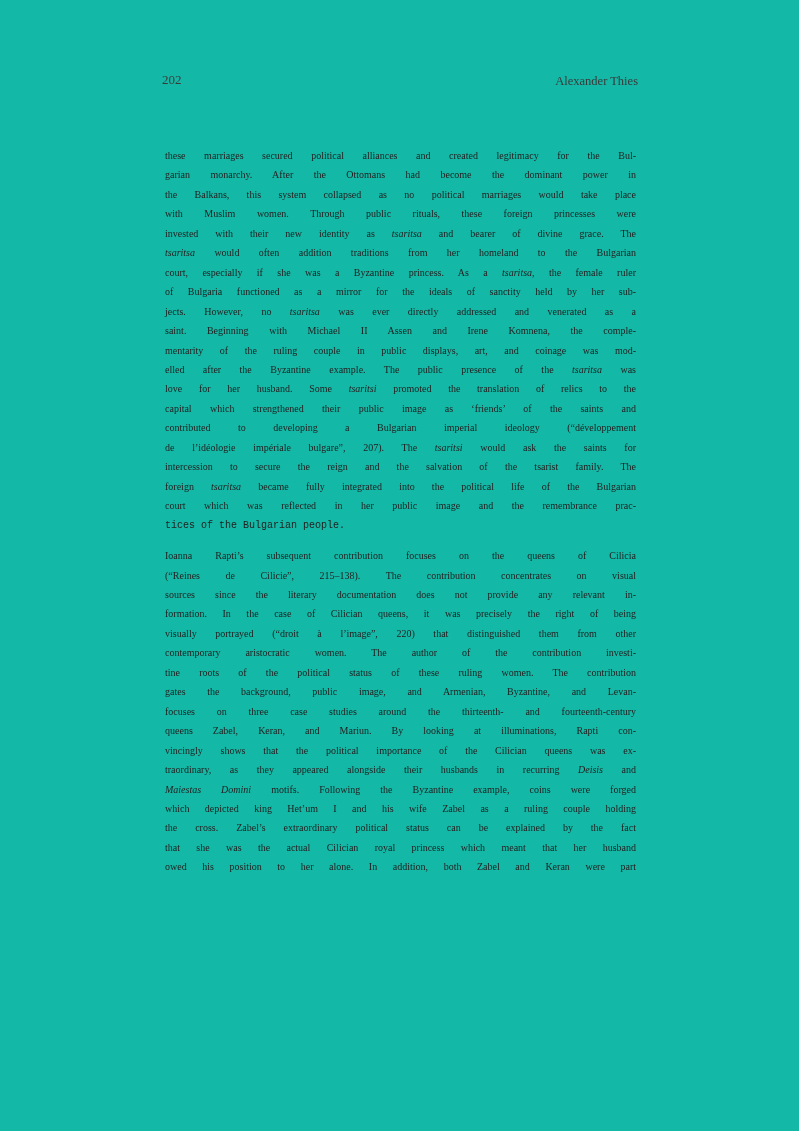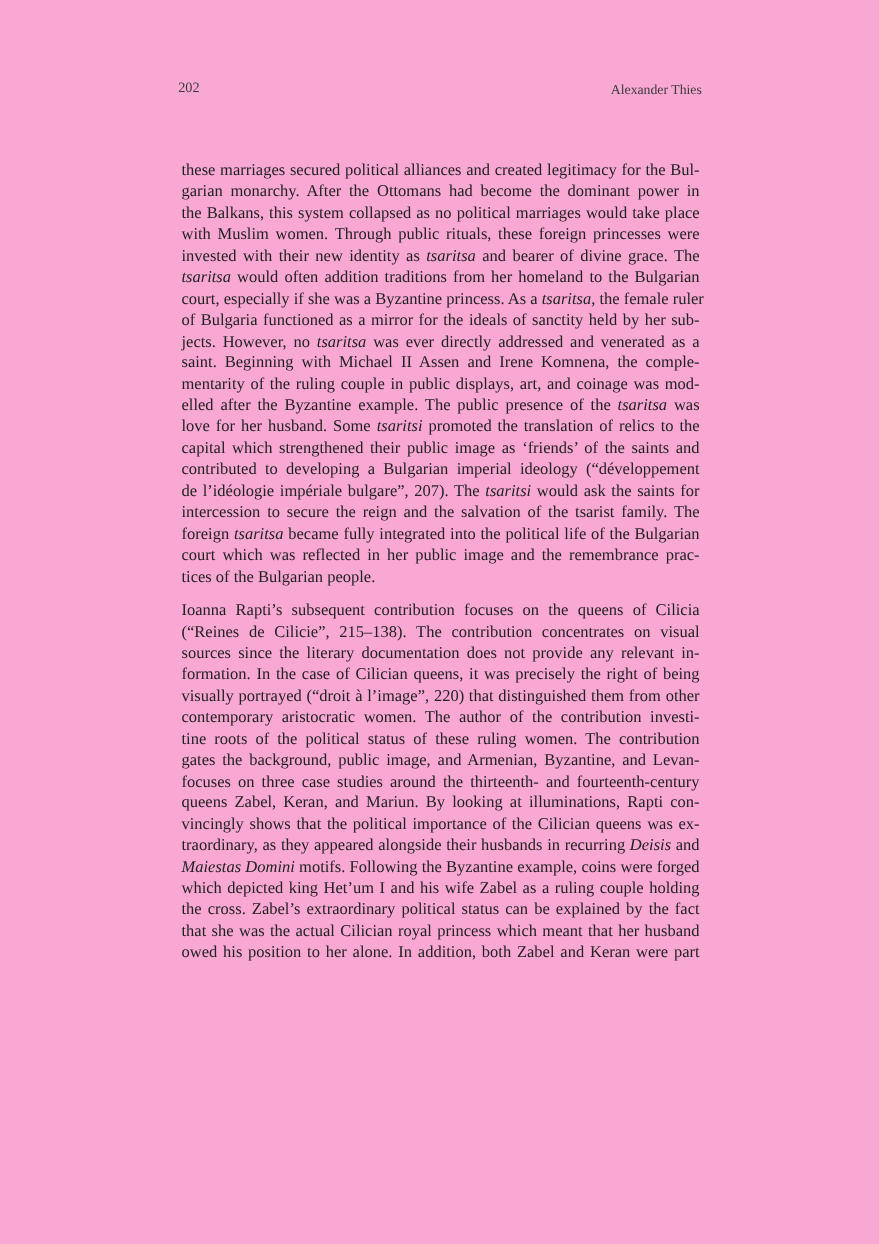--- a/index.html
+++ b/index.html
@@ -1,28 +1,28 @@
 <!DOCTYPE html>
 <html><head>
   <meta charset="utf-8">
   <style>
     html, body { margin: 0; padding: 0; background: #ffffff; }
     body { width: 799px; height: 1131px; position: relative; overflow: hidden; }
-    .page { position: absolute; left: 0; top: 0; width: 799px; height: 1131px; background: #f9a8d4; }
+    .page { position: absolute; left: 0; top: 0; width: 799px; height: 1131px; background: #14b8a6; }
     .running-head { position: absolute; top: 72px; left: 162px; width: 476px; height: 20px;
       font-family: "Liberation Serif", "DejaVu Serif", serif; color: #3a3a3a; font-size: 12.5px; }
     .page-number { position: absolute; left: 0; top: 0; font-size: 13px; }
     .author { position: absolute; left: 0; right: 0; top: 2px; text-align: right; font-size: 12.5px; }
     .body-text { position: absolute; left: 165px; top: 146px; width: 471px;
-      font-family: "Liberation Serif", "DejaVu Serif", serif; font-size: 15px; line-height: 19.45px;
+      font-family: "Liberation Serif", "DejaVu Serif", serif; font-size: 10px; line-height: 19.45px;
       color: #222222; text-align: justify; hyphens: manual; }
     .body-text p { margin: 0; }
     .body-text p + p { margin-top: 11px; }
     .line { display: block; text-align: justify; text-align-last: justify; white-space: nowrap; }
-    .line.last { text-align-last: left; }
+    .line.last { text-align-last: left; font-family: Liberation Mono, monospace; }
     em { font-style: italic; }
   </style>
 </head>
 <body>
 
 <div class="page">
   <div class="running-head">
     <span class="page-number">202</span>
     <span class="author">Alexander Thies</span>
   </div>

